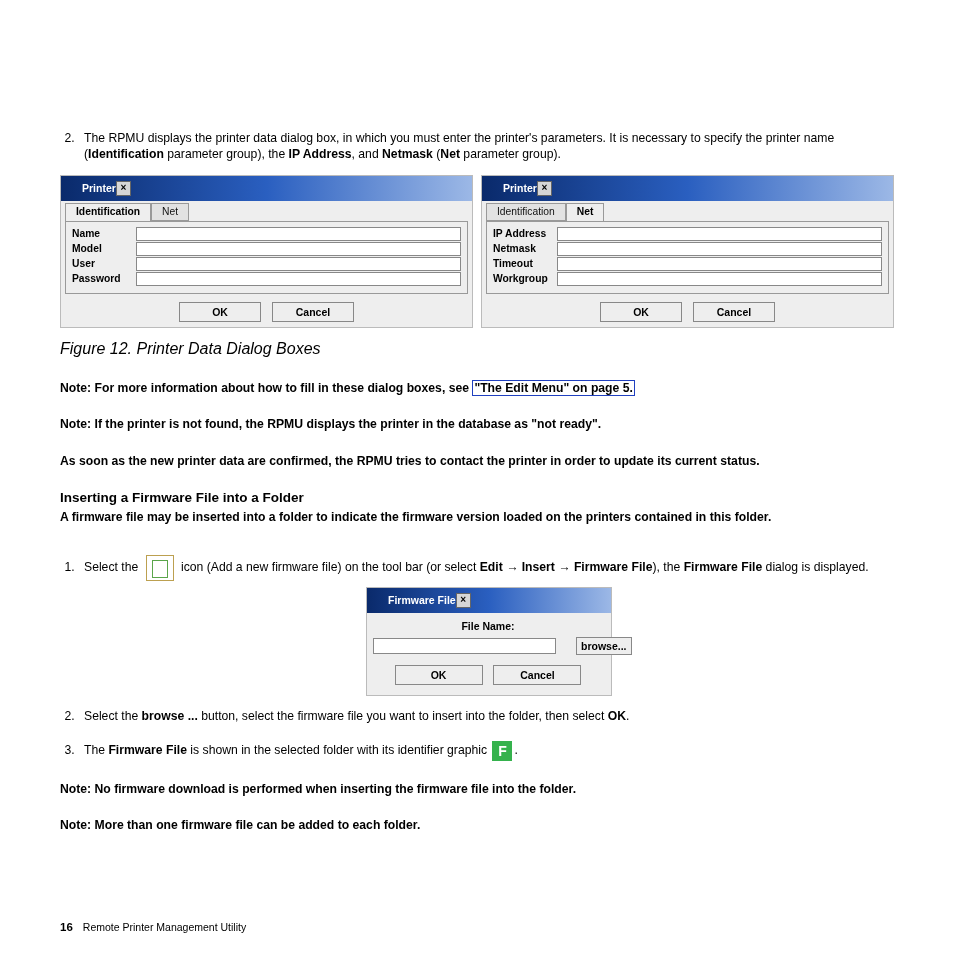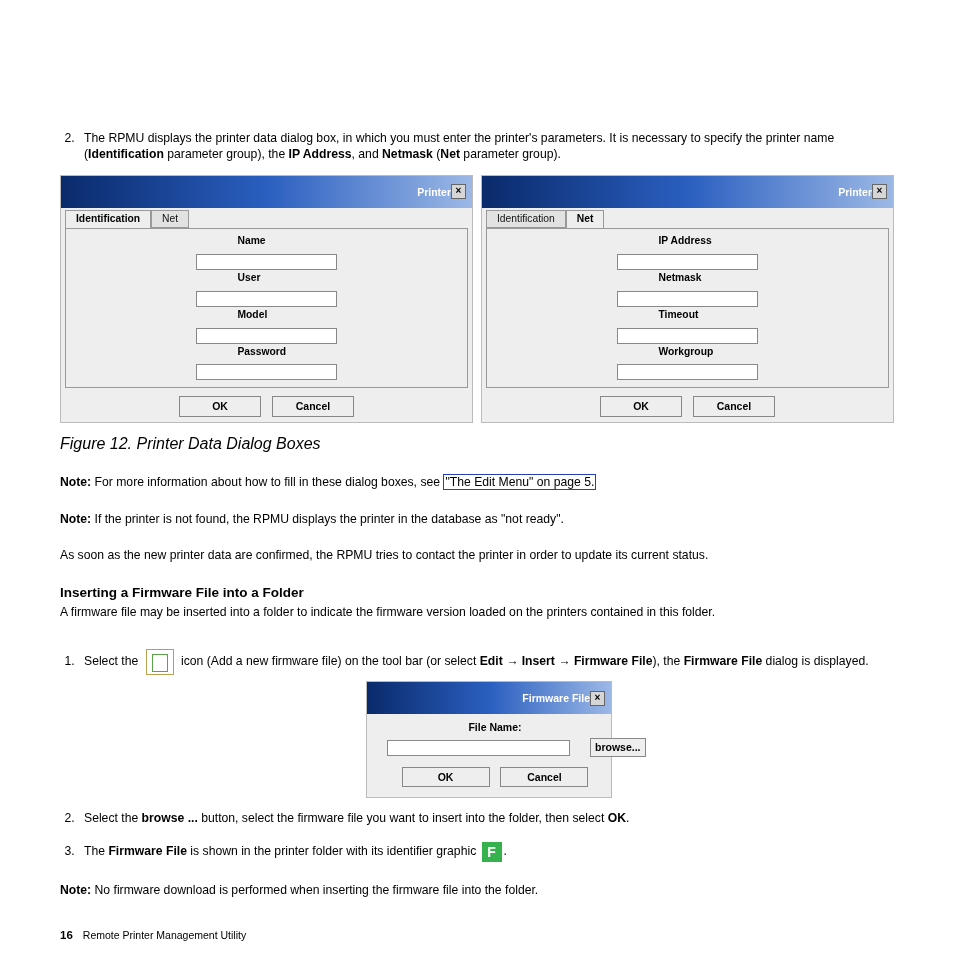--- a/index.html
+++ b/index.html
@@ -33,27 +33,27 @@
   }
   .dialog {
     flex: 1;
     border: 1px solid #bbb;
     background: #eee;
     font-family: "Tahoma", Arial, sans-serif;
     font-size: 10.5px;
     box-sizing: border-box;
   }
   .titlebar {
-    height: 32px;
+    height: 25px;
     background: linear-gradient(to right, #0a2a6b, #2a5fc0, #9cb8e6);
     color: #fff;
     font-weight: bold;
-    padding: 1px 6px;
+    padding: 1px 21px;
     display: flex;
-    justify-content: flex-end;
+    justify-content: flex-start;
     align-items: center;
     box-sizing: border-box;
   }
   .closebox {
     width: 13px; height: 13px;
     background: #d6d6d6;
     border: 1px solid #666;
     color: #000;
     font-weight: bold;
     font-size: 10px;
@@ -79,21 +79,20 @@
     border: 1px solid #999;
     margin: 0 4px 4px 4px;
     padding: 4px 6px 6px 6px;
     background: #eee;
   }
   .formrow {
     display: flex;
     align-items: center;
     margin: 1px 0;
     gap: 6px;
-    flex-direction: column;
   }
   .formrow label {
     width: 58px;
     font-weight: bold;
     font-size: 10.3px;
   }
   .formrow input[type=text] {
     flex: 1;
     height: 14px;
     border: 1px solid #888;
@@ -114,21 +113,21 @@
     font-family: "Tahoma", Arial, sans-serif;
     font-size: 10.5px;
     margin: 0 4px;
     font-weight: bold;
   }
   .caption {
     font-style: italic;
     font-size: 16px;
     margin: 10px 0 10px 0;
   }
-  p { margin: 20px 0; }
+  p { margin: 20px 0; font-weight: bold; }
   .linkbox {
     border: 1px solid #2040c0;
     padding: 0 1px;
   }
   h3.section {
     font-size: 13.5px;
     font-weight: bold;
     margin: 16px 0 2px 0;
   }
   .iconbox {
@@ -160,21 +159,21 @@
     margin: 6px 0 10px 0;
   }
   .fwdialog {
     width: 244px;
     border:1px solid #bbb;
     background:#eee;
     font-family:"Tahoma",Arial,sans-serif;
     font-size:10.5px;
   }
   .fwdialog .body {
-    padding: 6px 8px 10px 20px;
+    padding: 6px 8px 10px 6px;
   }
   .fwdialog .lblrow{
     text-align:center; font-weight:bold; margin-bottom:4px;
   }
   .fwdialog .inrow{
     display:flex; gap:20px; align-items:center;
   }
   .fwdialog .inrow input{
     flex:1; height:16px; border:1px solid #888; background:#fff; box-sizing:border-box;
   }
@@ -193,21 +192,21 @@
     font-weight:bold;
     font-family:Arial;
     text-align:center;
     line-height:20px;
     font-size:14px;
     vertical-align:middle;
     margin:0 2px;
   }
   .footer{
     position:absolute;
-    bottom:10px;
+    bottom:18px;
     left:60px;
     font-size:10.5px;
   }
   .footer b{ font-size:11.5px; margin-right:10px;}
 </style>
 </head>
 <body>
 
 <div class="page">
 
@@ -229,25 +228,25 @@
       <div class="tabs">
         <div class="tab">Identification</div>
         <div class="tab inactive">Net</div>
       </div>
       <div class="tabpanel">
         <div class="formrow">
             <label>Name</label>
             <input type="text" style="">
           </div>
         <div class="formrow">
+            <label>Model</label>
+            <input type="text" style="">
+          </div>
+        <div class="formrow">
             <label>User</label>
-            <input type="text" style="">
-          </div>
-        <div class="formrow">
-            <label>Model</label>
             <input type="text" style="">
           </div>
         <div class="formrow">
             <label>Password</label>
             <input type="text" style="">
           </div>
       </div>
       <div class="btnrow">
         <span class="btn">OK</span>
         <span class="btn">Cancel</span>
@@ -322,26 +321,27 @@
               <span class="btn">Cancel</span>
             </div>
           </div>
         </div>
       </div>
     </li>
     <li>
       <span>Select the </span><b>browse ...</b><span> button, select the firmware file you want to insert into the folder, then select </span><b>OK</b><span>.</span>
     </li>
     <li style="margin-top:16px">
-      <span>The </span><b>Firmware File</b><span> is shown in the printer folder with its identifier graphic </span>
+      <span>The </span><b>Firmware File</b><span> is shown in the selected folder with its identifier graphic </span>
       <span class="ficon">F</span><span>.</span>
     </li>
   </ol>
 
   <p><b>Note:</b><span> No firmware download is performed when inserting the firmware file into the folder.</span></p>
 
 
+  <p><b>Note:</b><span> More than one firmware file can be added to each folder.</span></p>
 
   <div class="footer">
     <b>16</b><span>Remote Printer Management Utility</span>
   </div>
 
 </div>
 
 </body></html>

